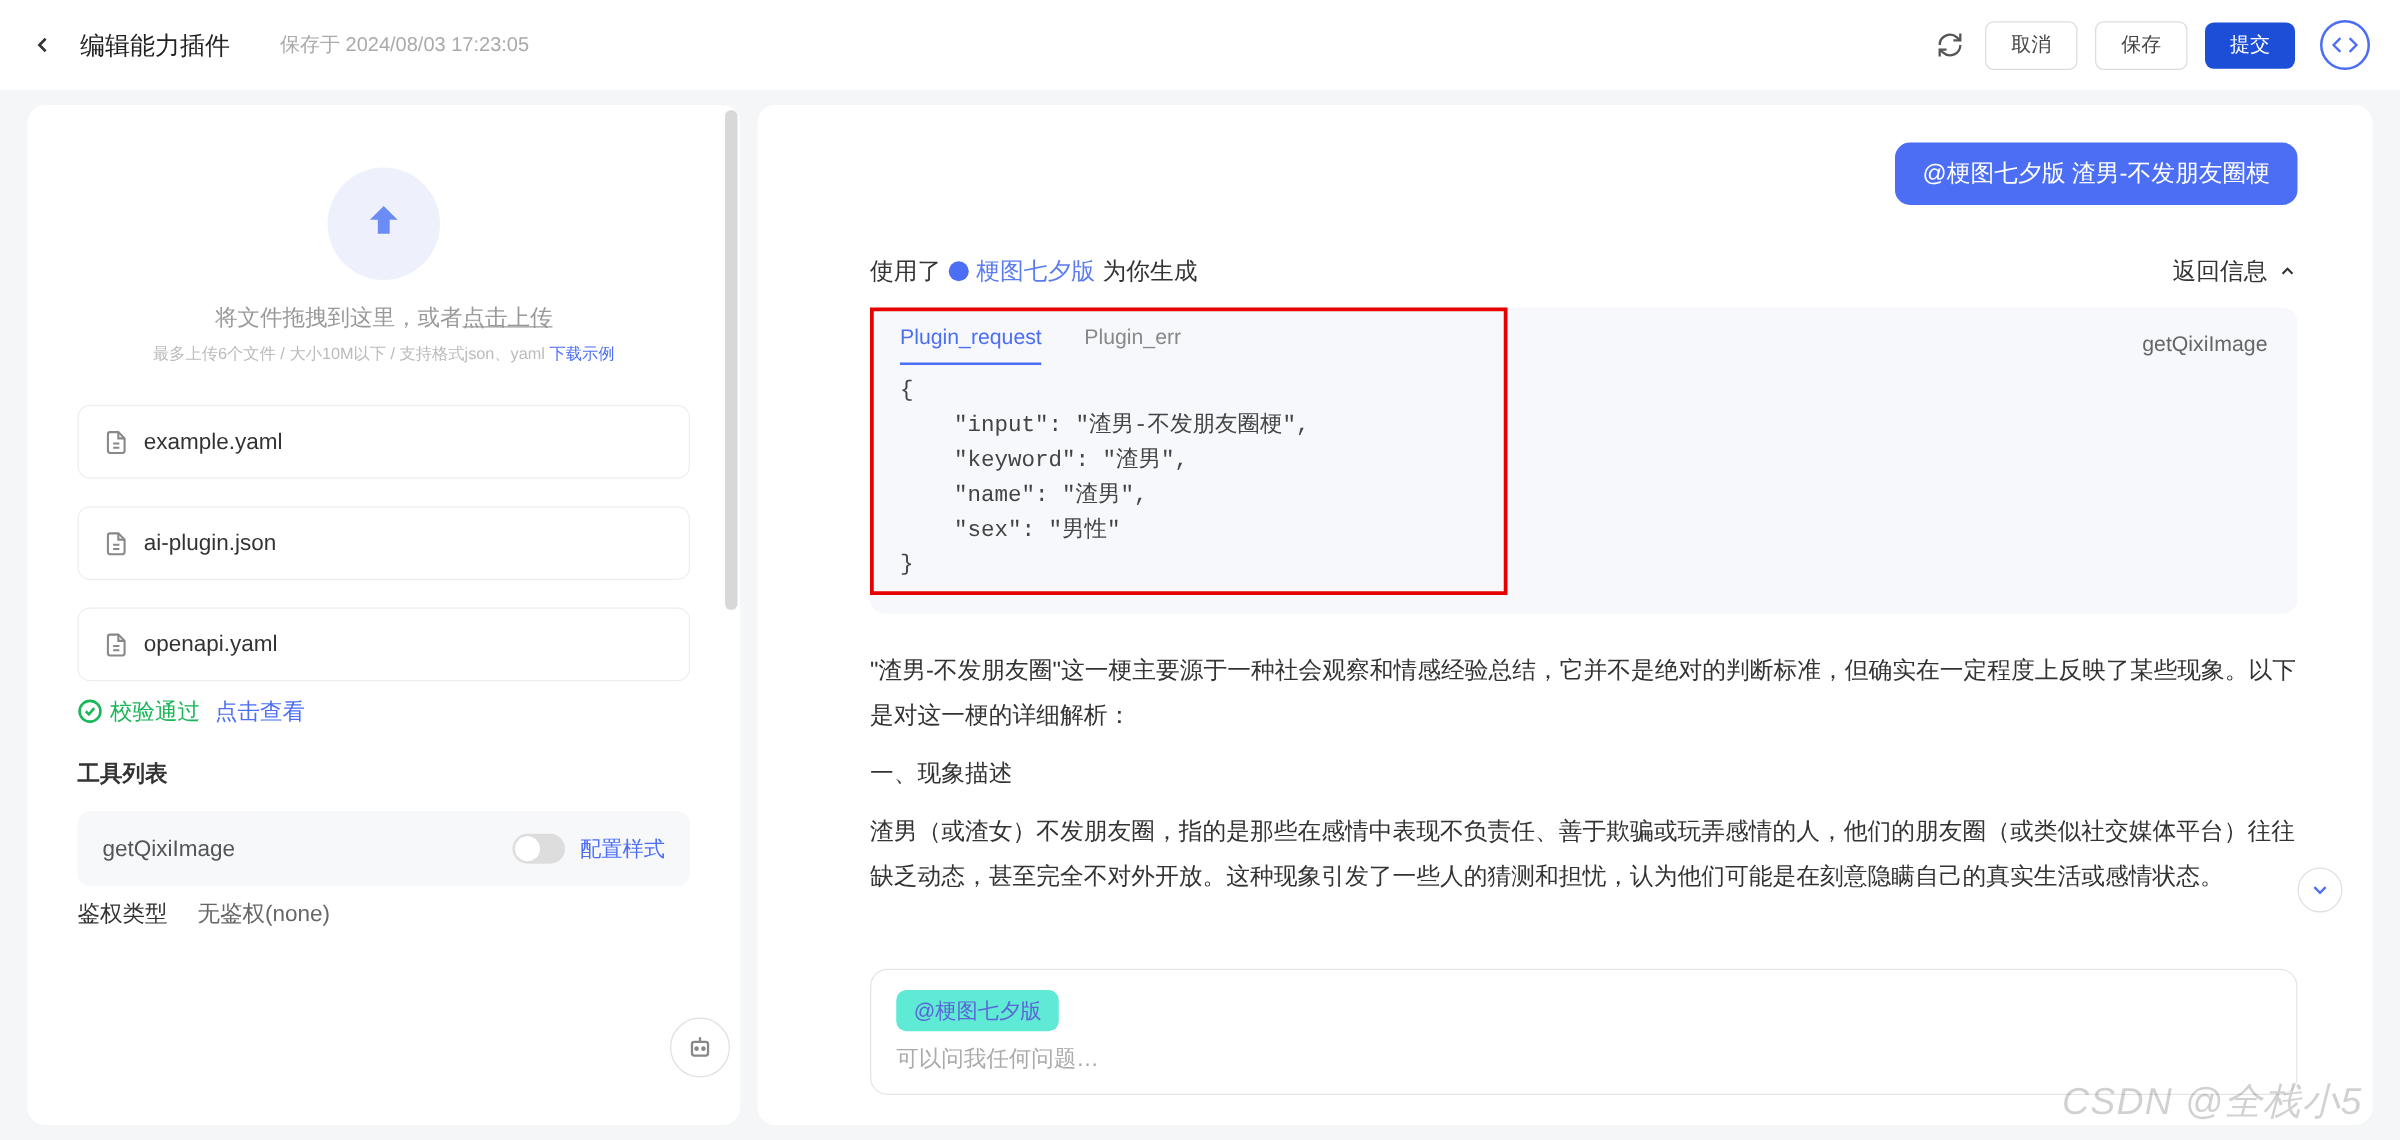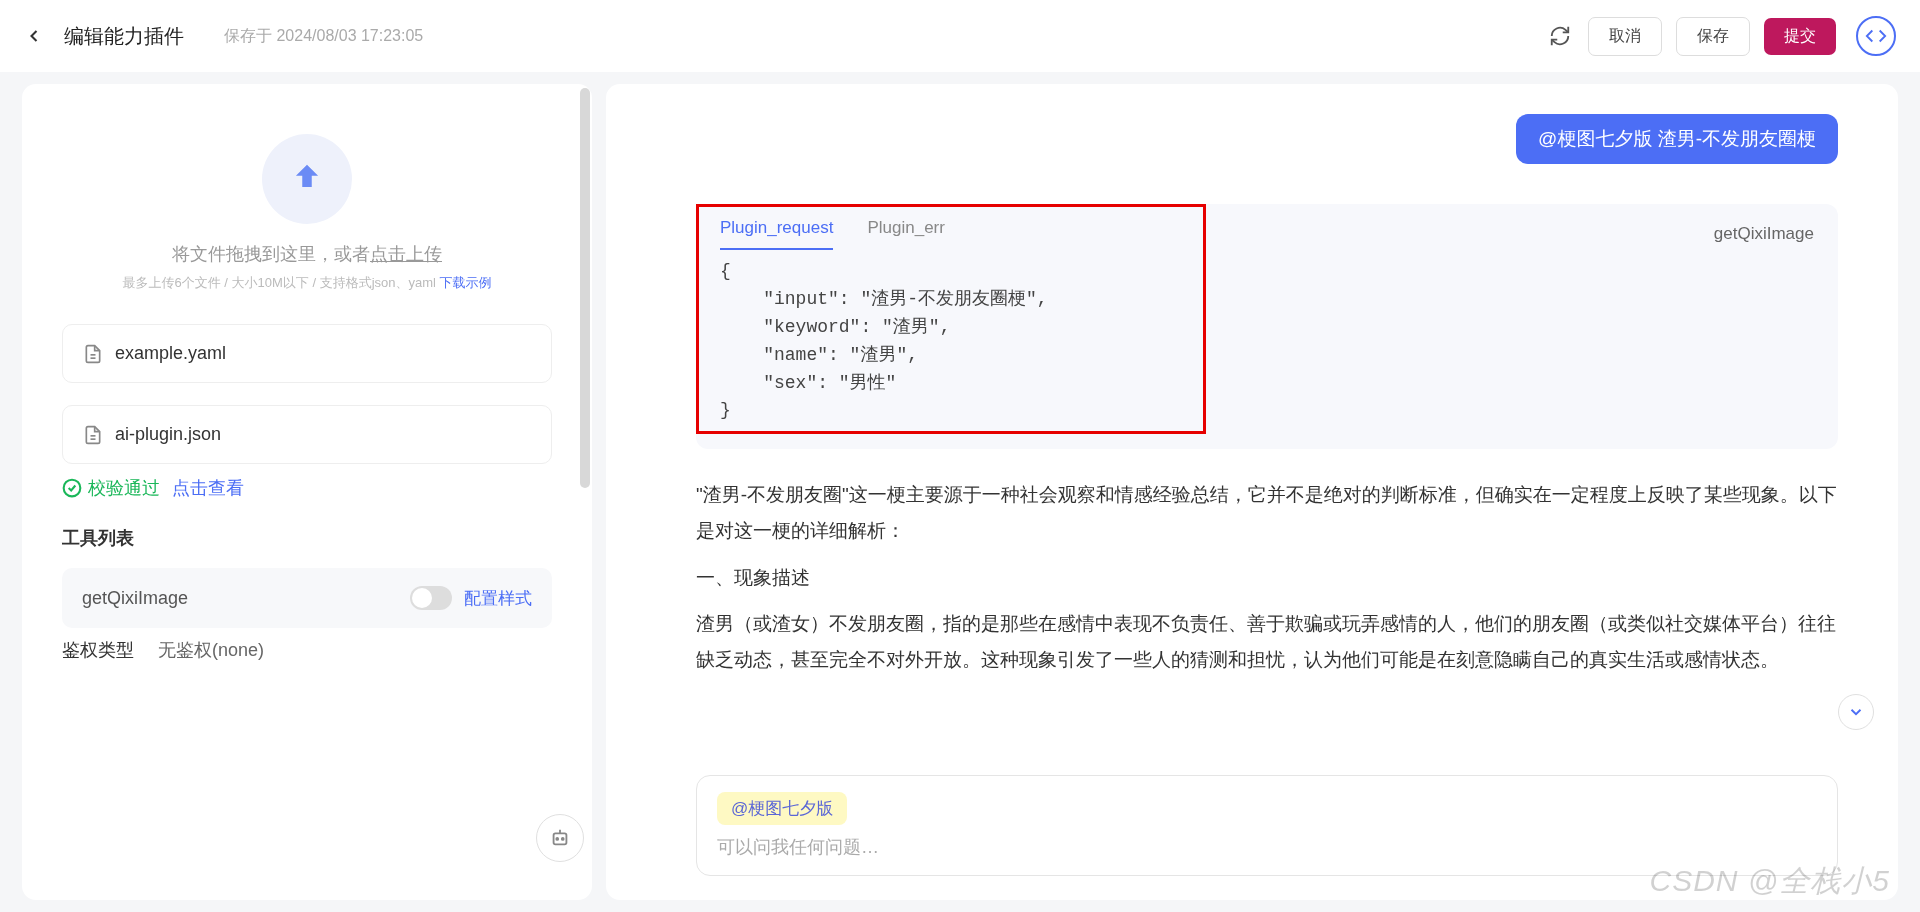--- a/index.html
+++ b/index.html
@@ -27,21 +27,21 @@
     .refresh-icon { width: 28px; height: 28px; display: flex; align-items: center; justify-content: center; cursor: pointer; }
     .btn {
       padding: 8px 20px;
       border-radius: 7px;
       font-size: 16px;
       cursor: pointer;
       border: 1px solid #ddd;
       background: #fff;
       color: #444;
     }
-    .btn-primary { background: #be185d; color: #fff; border: none; }
+    .btn-primary { background: #1d4ed8; color: #fff; border: none; }
     .code-icon {
       width: 40px; height: 40px; border-radius: 50%; background: #fff;
       border: 2px solid #4c6ef5; color: #4c6ef5; display: flex;
       align-items: center; justify-content: center; cursor: pointer;
       margin-left: 6px;
     }
 
     .content { display: flex; height: calc(100% - 72px); }
 
     
@@ -158,21 +158,21 @@
       border-radius: 50%; border: 1px solid #e0e0e0; background: #fff;
       display: flex; align-items: center; justify-content: center; cursor: pointer;
     }
 
     .input-area {
       margin: 0 60px 24px 90px; position: relative;
       border: 1px solid #e5e5e5; border-radius: 14px; padding: 16px 20px;
       min-height: 90px;
     }
     .mention-chip {
-      display: inline-block; background: #fef9c3; color: #5a66d6;
+      display: inline-block; background: #5eead4; color: #5a66d6;
       padding: 5px 14px; border-radius: 8px; font-size: 17px; margin-bottom: 10px;
     }
     .input-placeholder { color: #aaa; font-size: 18px; }
     .control-btn {
       position: absolute; left: -70px; top: 50%; transform: translateY(-50%);
       width: 48px; height: 48px; border-radius: 50%; border: 1px solid #e0e0e0;
       background: #fff; display: flex; align-items: center; justify-content: center; cursor: pointer;
     }
 
     .watermark {
@@ -243,20 +243,29 @@
       </div>
       <div class="file-item">
         <svg class="file-icon-svg" width="20" height="20" viewBox="0 0 24 24" fill="none" stroke="currentColor" stroke-width="2">
             <path d="M14 2H6a2 2 0 0 0-2 2v16a2 2 0 0 0 2 2h12a2 2 0 0 0 2-2V8z"></path>
             <polyline points="14 2 14 8 20 8"></polyline>
             <line x1="9" y1="13" x2="15" y2="13"></line>
             <line x1="9" y1="17" x2="15" y2="17"></line>
           </svg>
         <span>ai-plugin.json</span>
       </div>
+      <div class="file-item">
+        <svg class="file-icon-svg" width="20" height="20" viewBox="0 0 24 24" fill="none" stroke="currentColor" stroke-width="2">
+            <path d="M14 2H6a2 2 0 0 0-2 2v16a2 2 0 0 0 2 2h12a2 2 0 0 0 2-2V8z"></path>
+            <polyline points="14 2 14 8 20 8"></polyline>
+            <line x1="9" y1="13" x2="15" y2="13"></line>
+            <line x1="9" y1="17" x2="15" y2="17"></line>
+          </svg>
+        <span>openapi.yaml</span>
+      </div>
 
       <div class="validate-row">
         <span class="validate-pass">
           <svg width="20" height="20" viewBox="0 0 24 24" fill="none" stroke="#1ab759" stroke-width="2.5">
               <circle cx="12" cy="12" r="10"></circle>
               <polyline points="8 12 11 15 16 9"></polyline>
             </svg>
           <span>校验通过</span>
         </span>
         <span class="view-link">点击查看</span>
@@ -280,20 +289,34 @@
       <div class="scrollbar-thumb"></div>
     </div>
   </div>
 
   <div class="right-panel">
     <div class="chat-body">
       <div class="user-msg">
         <div class="user-bubble">@梗图七夕版  渣男-不发朋友圈梗</div>
       </div>
 
+      <div class="used-row">
+        <div class="used-left">
+          <span>使用了</span>
+          <span class="plugin-dot"></span>
+          <span class="plugin-name">梗图七夕版</span>
+          <span class="gen-text">为你生成</span>
+        </div>
+        <div class="return-info">
+          <span>返回信息</span>
+          <svg width="16" height="16" viewBox="0 0 24 24" fill="none" stroke="#333" stroke-width="2.5">
+              <polyline points="18 15 12 9 6 15"></polyline>
+            </svg>
+        </div>
+      </div>
 
       <div class="request-box">
         <div class="highlight-border"></div>
         <div class="request-header">
           <div class="tabs">
             <div class="tab active">Plugin_request</div>
             <div class="tab">Plugin_err</div>
           </div>
           <div class="func-name">getQixiImage</div>
         </div>

